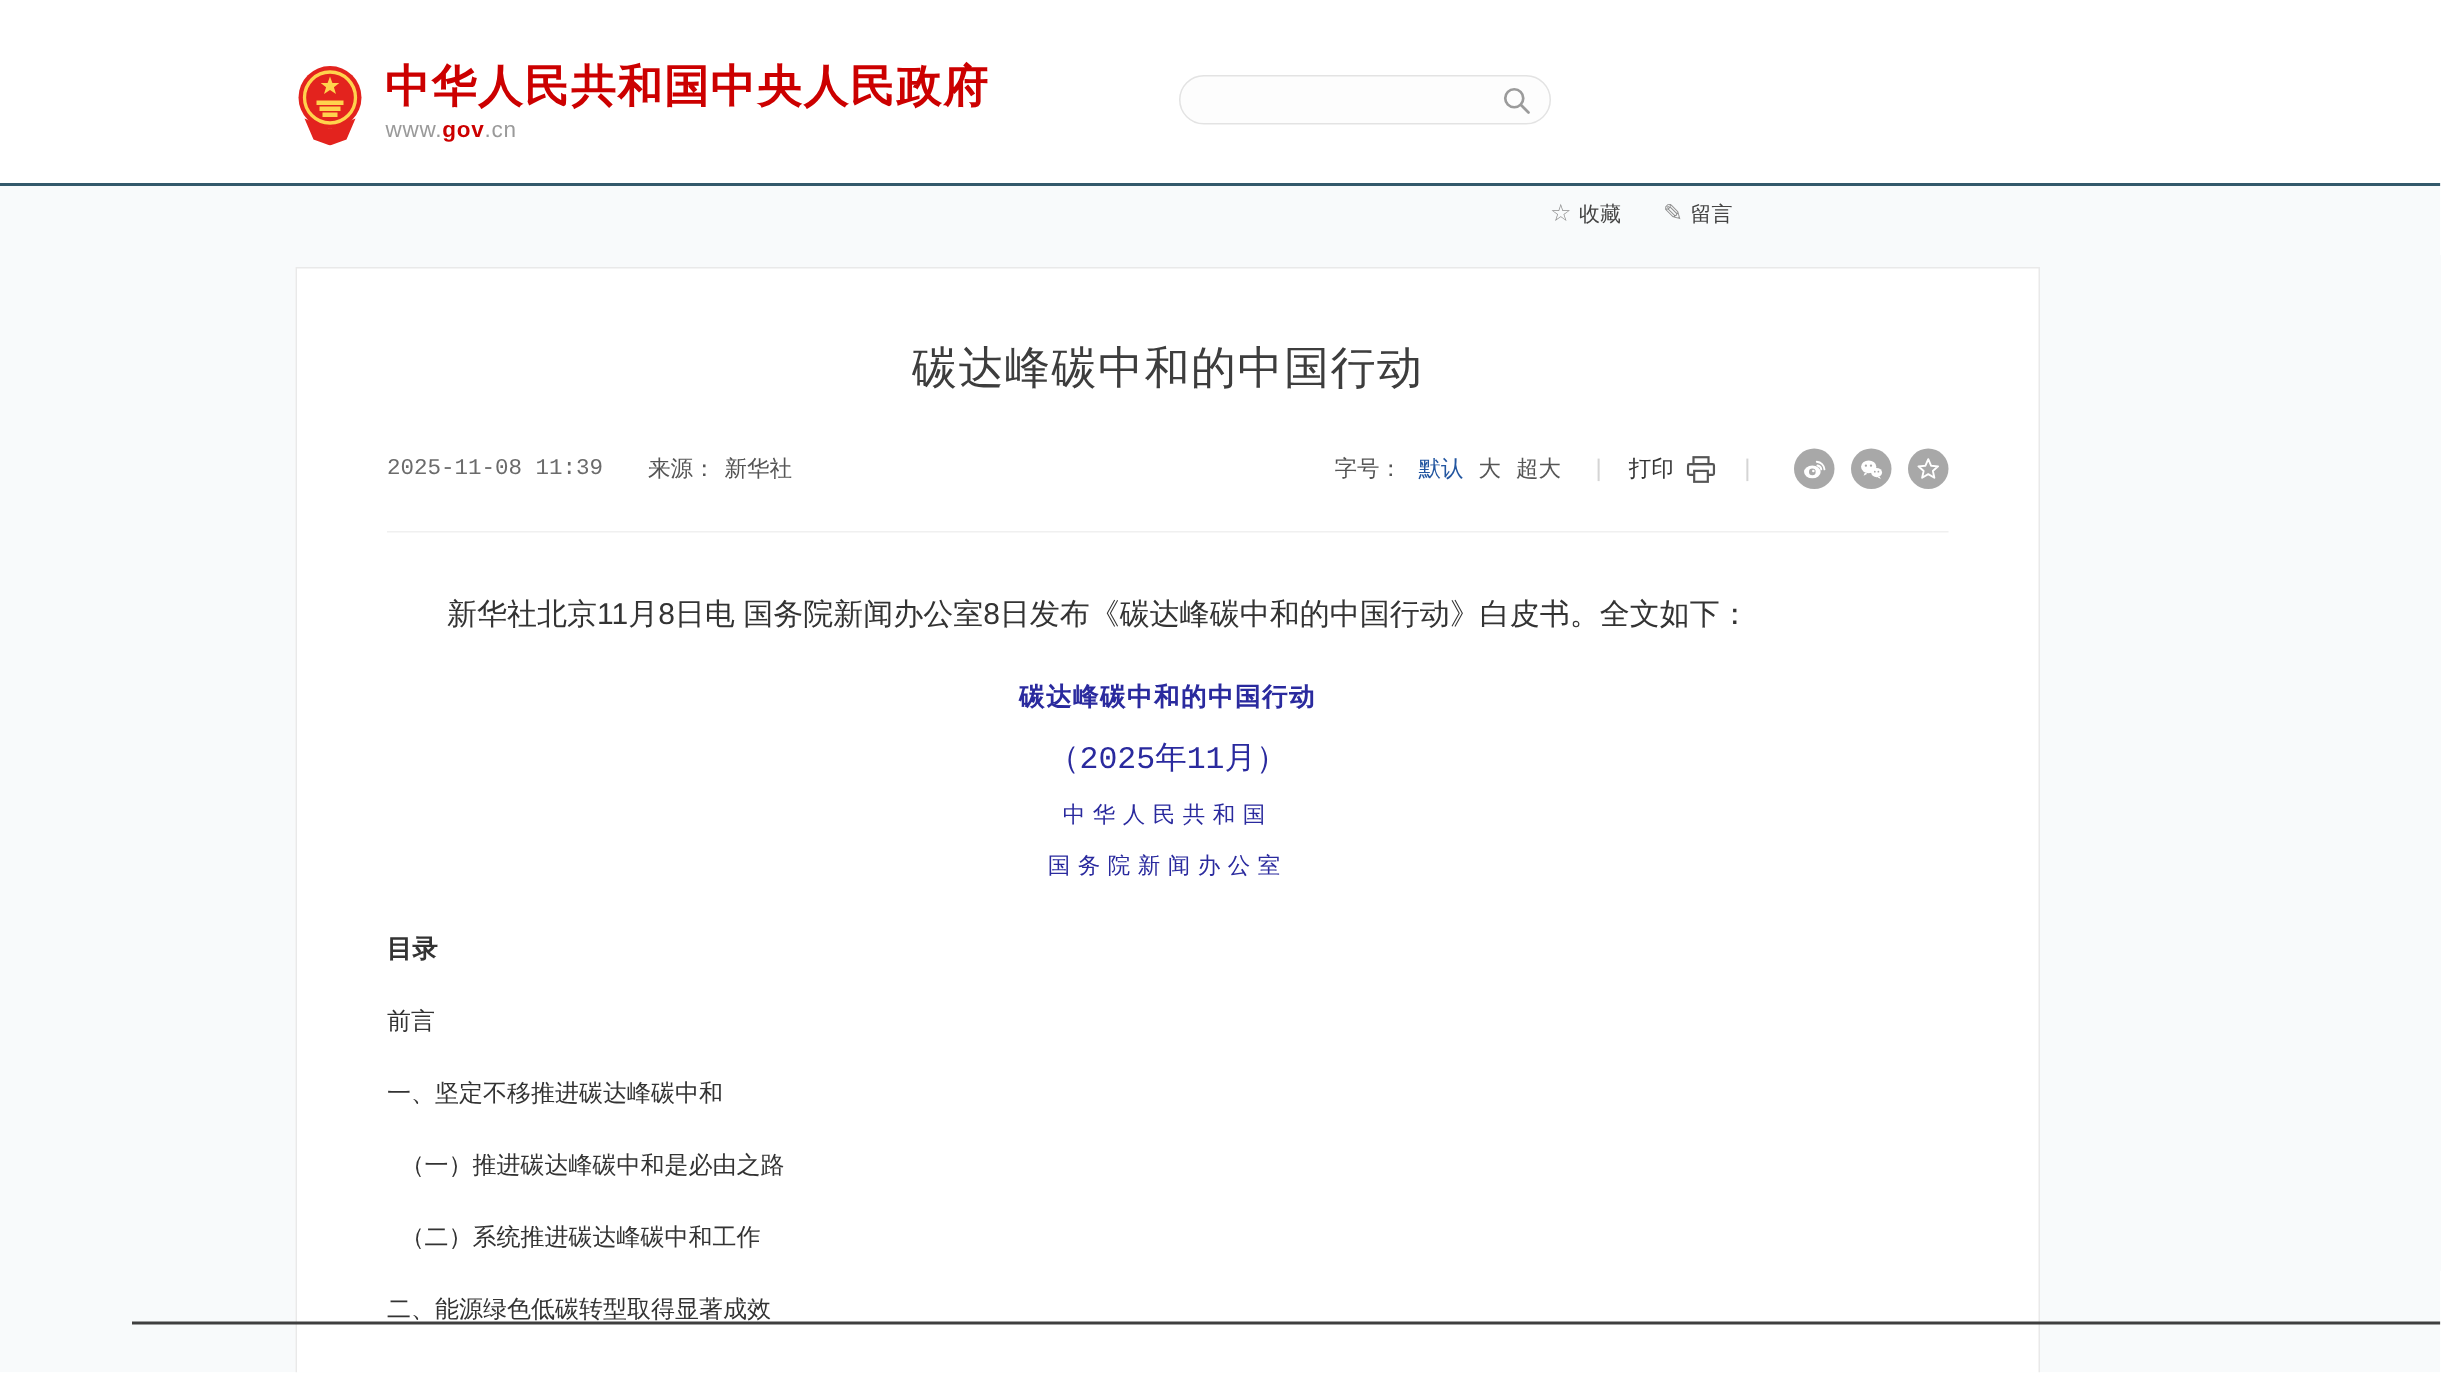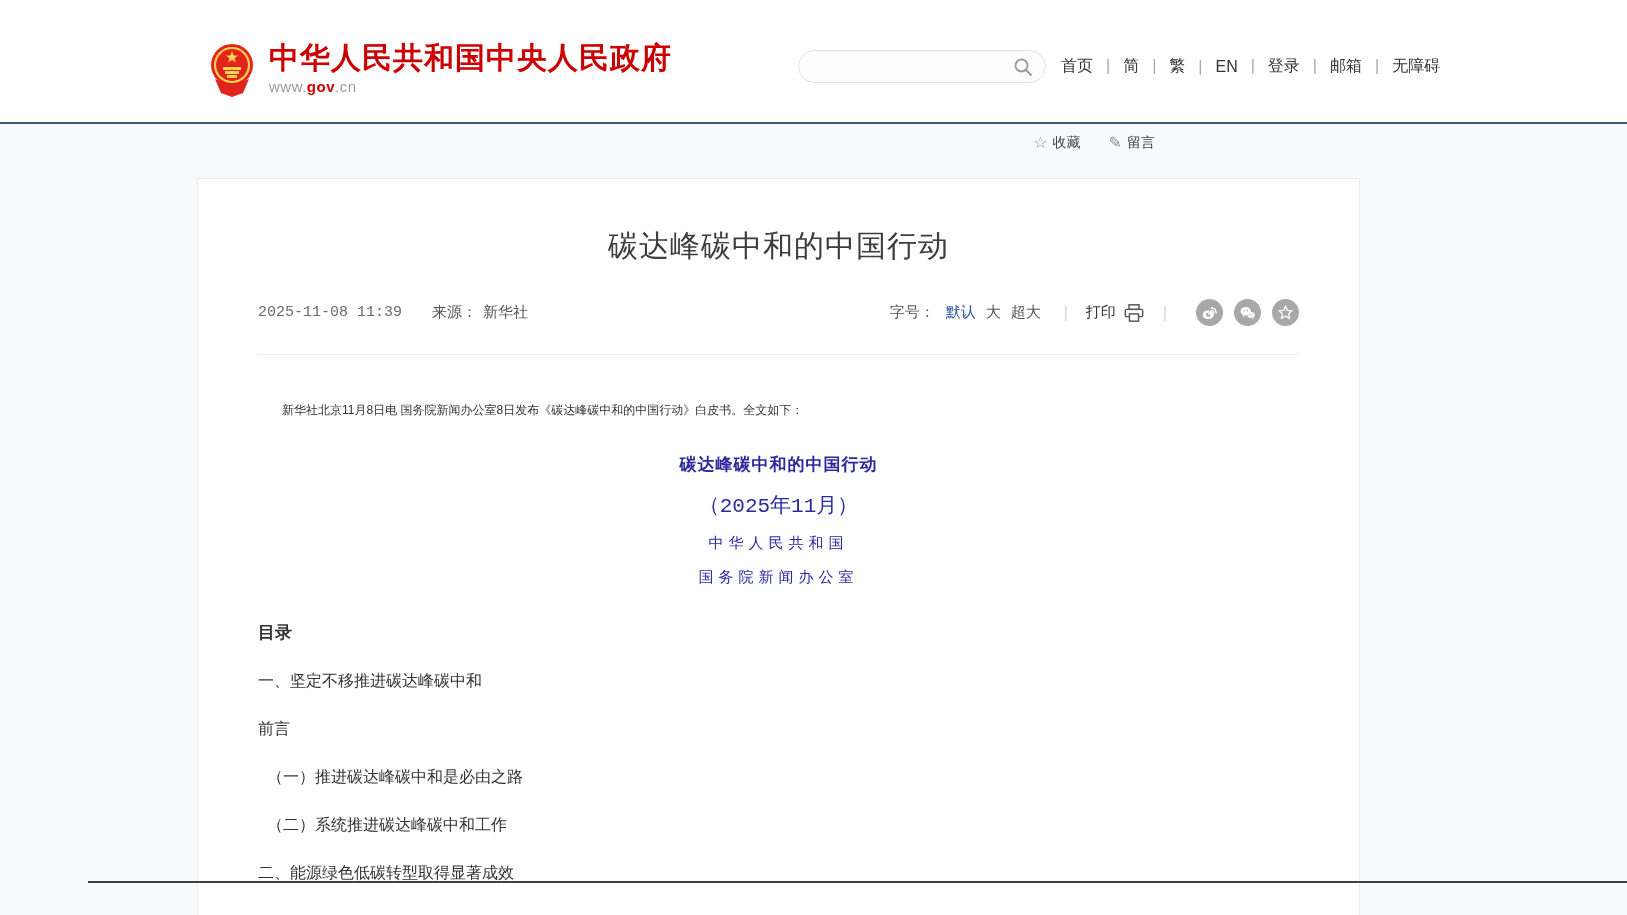--- a/index.html
+++ b/index.html
@@ -3,21 +3,21 @@
 <meta charset="utf-8">
 <style>
   * { margin:0; padding:0; box-sizing:border-box; }
   html,body { background:#ffffff; }
   .page {
     position:relative; width:1627px; height:915px; overflow:hidden;
     background:#ffffff; font-family:"Liberation Sans", sans-serif; color:#333;
   }
 
   
-  .site-header { position:absolute; top:0; left:16px; width:1353px; height:122px; background:#fff; }
+  .site-header { position:absolute; top:0; left:4px; width:1353px; height:122px; background:#fff; }
   .logo-block { position:absolute; left:193px; top:41px; display:flex; align-items:flex-start; cursor:pointer; }
   .emblem { width:46px; height:56px; }
   .site-text { margin-left:14px; }
   .site-title { font-size:30px; font-weight:700; color:#cc0000; letter-spacing:1px; line-height:34px; }
   .site-url { font-size:15px; color:#9a9a9a; margin-top:3px; letter-spacing:0.5px; }
   .site-url .gov { color:#cc0000; font-weight:600; }
 
   .search-box {
     position:absolute; left:782px; top:50px; width:248px; height:33px;
     border:1px solid #e3e3e3; background:#fdfdfd; border-radius:17px;
@@ -64,21 +64,21 @@
   .v-div { color:#d5d5d5; margin:0 18px; font-size:16px; }
   .print-btn { display:flex; align-items:center; cursor:pointer; color:#333; }
   .print-btn svg { margin-left:7px; }
   .share-icons { display:flex; align-items:center; }
   .share-circle {
     width:27px; height:27px; border-radius:50%; background:#a8a8a8;
     display:flex; align-items:center; justify-content:center; margin-left:11px; cursor:pointer;
   }
 
   
-  .intro-para { margin-top:42px; font-size:12px; color:#333; line-height:26px; text-indent:2em; }
+  .intro-para { margin-top:42px; font-size:20px; color:#333; line-height:26px; text-indent:2em; }
   .doc-block { text-align:center; color:#2a2a9e; }
   .doc-title { margin-top:30px; font-size:17px; font-weight:700; letter-spacing:1px; }
   .doc-date  { margin-top:15px; font-size:21px; font-family:Liberation Mono, monospace; }
   .doc-org   { margin-top:15px; font-size:15px; font-family:"DejaVu Serif", serif; letter-spacing:5px; }
 
   .toc-heading { margin-top:34px; font-size:17px; font-weight:700; color:#333; }
   .toc-item { margin-top:27px; font-size:16px; color:#333; }
   .toc-item.sub { padding-left:9px; }
 
   .bottom-line { position:absolute; top:881px; left:88px; width:1539px; height:2px; background:#3f3f3f; z-index:9; }
@@ -109,29 +109,20 @@
     <div class="search-box">
       <input class="search-input" type="text" placeholder="" style="">
       <span class="search-btn">
         <svg width="20" height="20" viewBox="0 0 20 20">
           <circle cx="8.5" cy="8.5" r="6" fill="none" stroke="#9b9b9b" stroke-width="1.8"></circle>
           <line x1="13" y1="13" x2="18" y2="18" stroke="#9b9b9b" stroke-width="1.8" stroke-linecap="round"></line>
         </svg>
       </span>
     </div>
 
-    <nav class="top-nav">
-      <a>首页</a>
-      <a>简</a>
-      <a>繁</a>
-      <a>EN</a>
-      <a>登录</a>
-      <a>邮箱</a>
-      <a>无障碍</a>
-    </nav>
   </div>
 
   <div class="teal-line"></div>
   <div class="main-bg"></div>
 
   <div class="actions-bar">
     <span class="action-item">
       <span class="glyph">☆</span>
       <span>收藏</span>
     </span>
@@ -202,22 +193,22 @@
 
     <div class="doc-block">
       <div class="doc-title">碳达峰碳中和的中国行动</div>
       <div class="doc-date">（2025年11月）</div>
       <div class="doc-org">中华人民共和国</div>
       <div class="doc-org">国务院新闻办公室</div>
     </div>
 
     <div class="toc-heading">目录</div>
 
+    <div class="toc-item">前言</div>
     <div class="toc-item">一、坚定不移推进碳达峰碳中和</div>
-    <div class="toc-item">前言</div>
     <div class="toc-item sub">（一）推进碳达峰碳中和是必由之路</div>
     <div class="toc-item sub">（二）系统推进碳达峰碳中和工作</div>
     <div class="toc-item">二、能源绿色低碳转型取得显著成效</div>
 
   </div>
 
   <div class="bottom-line"></div>
 
 </div>
 

